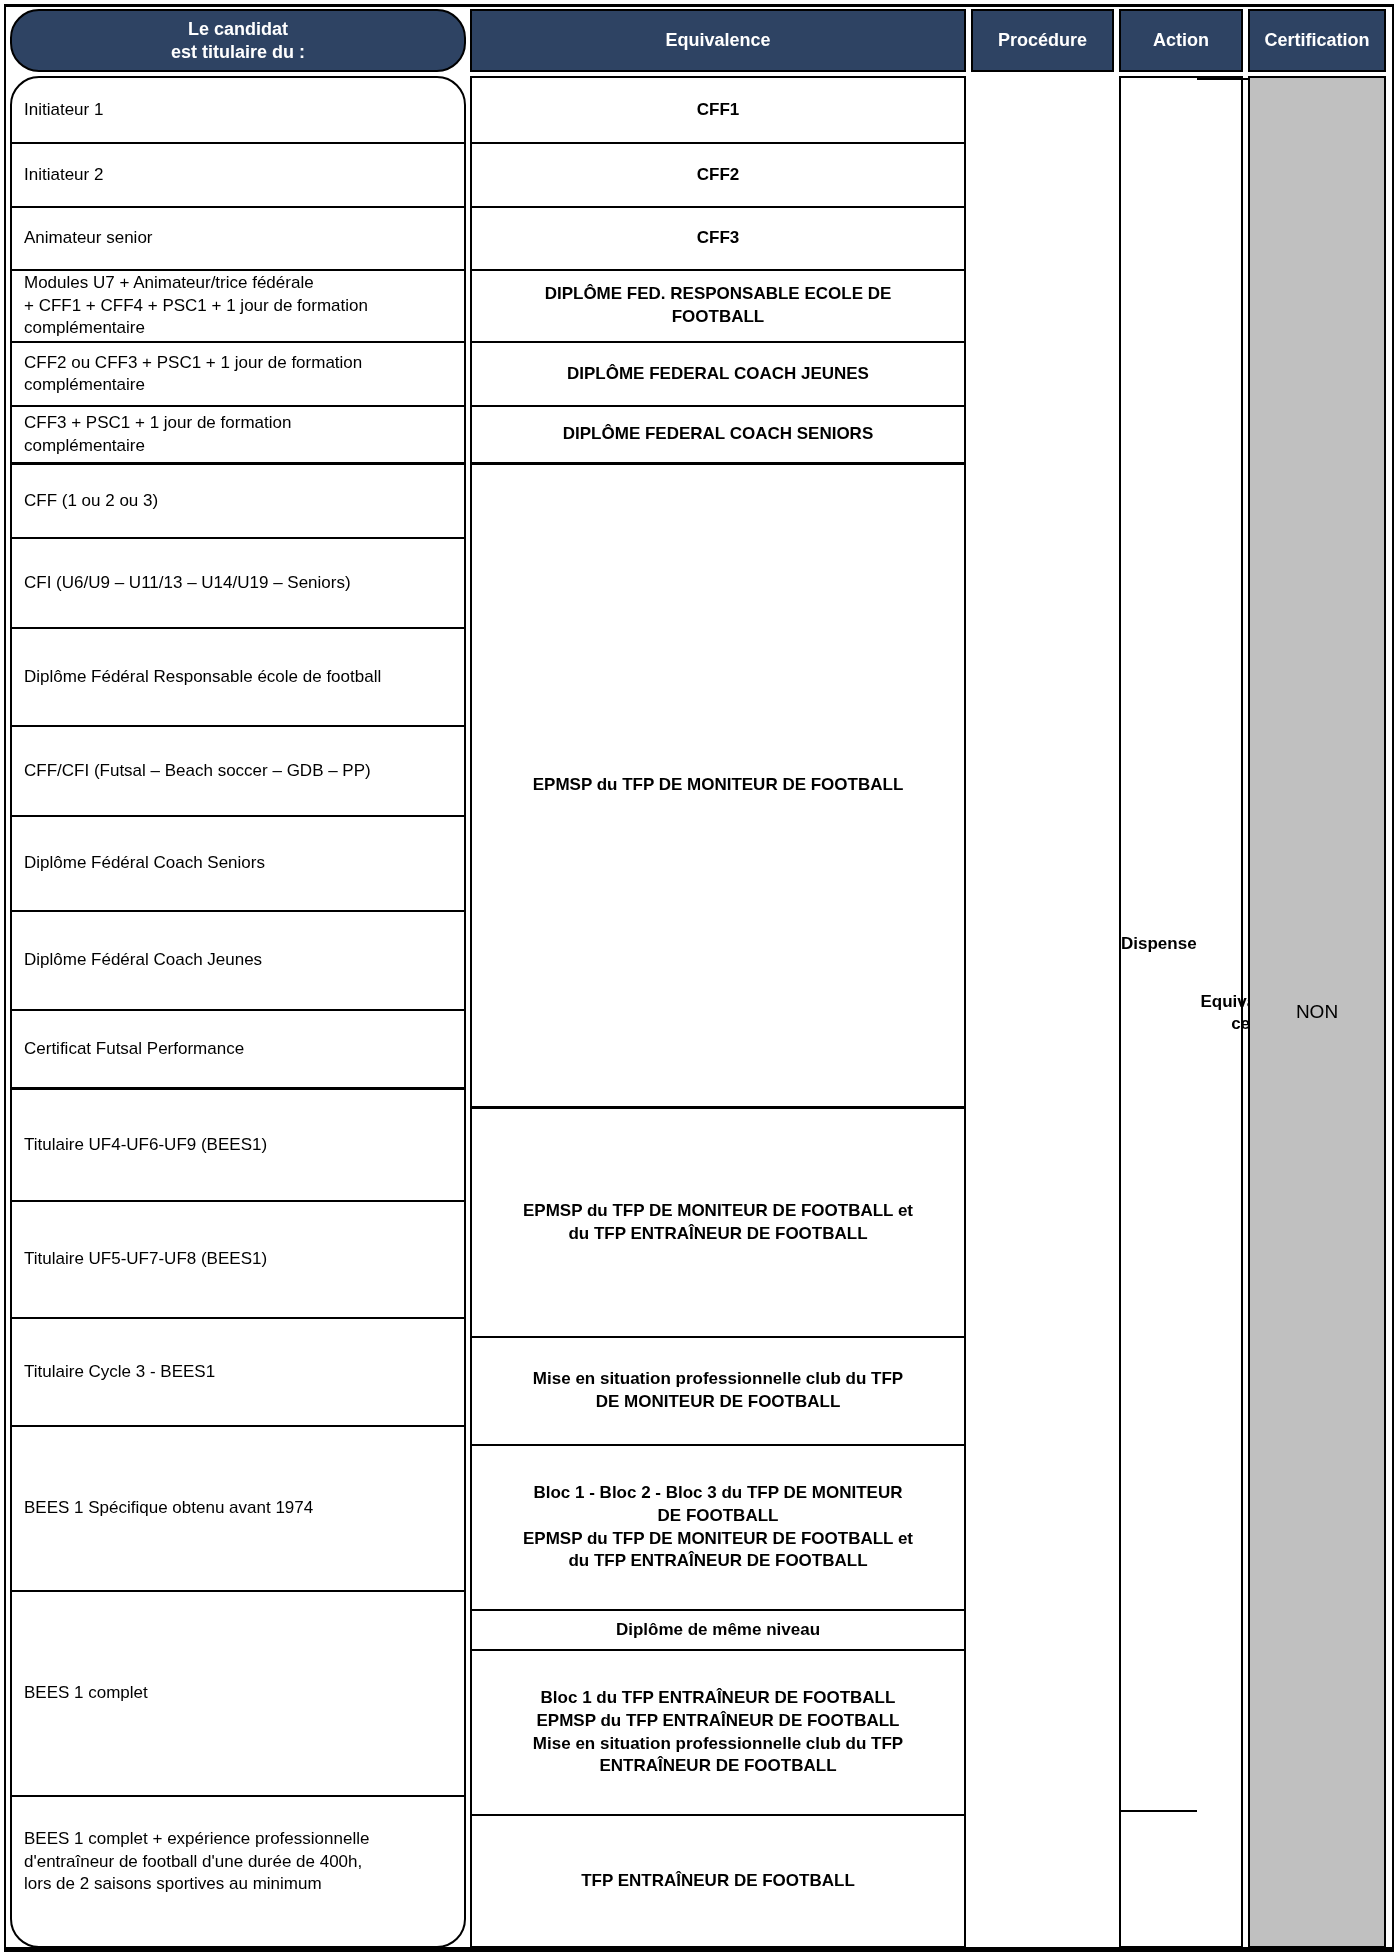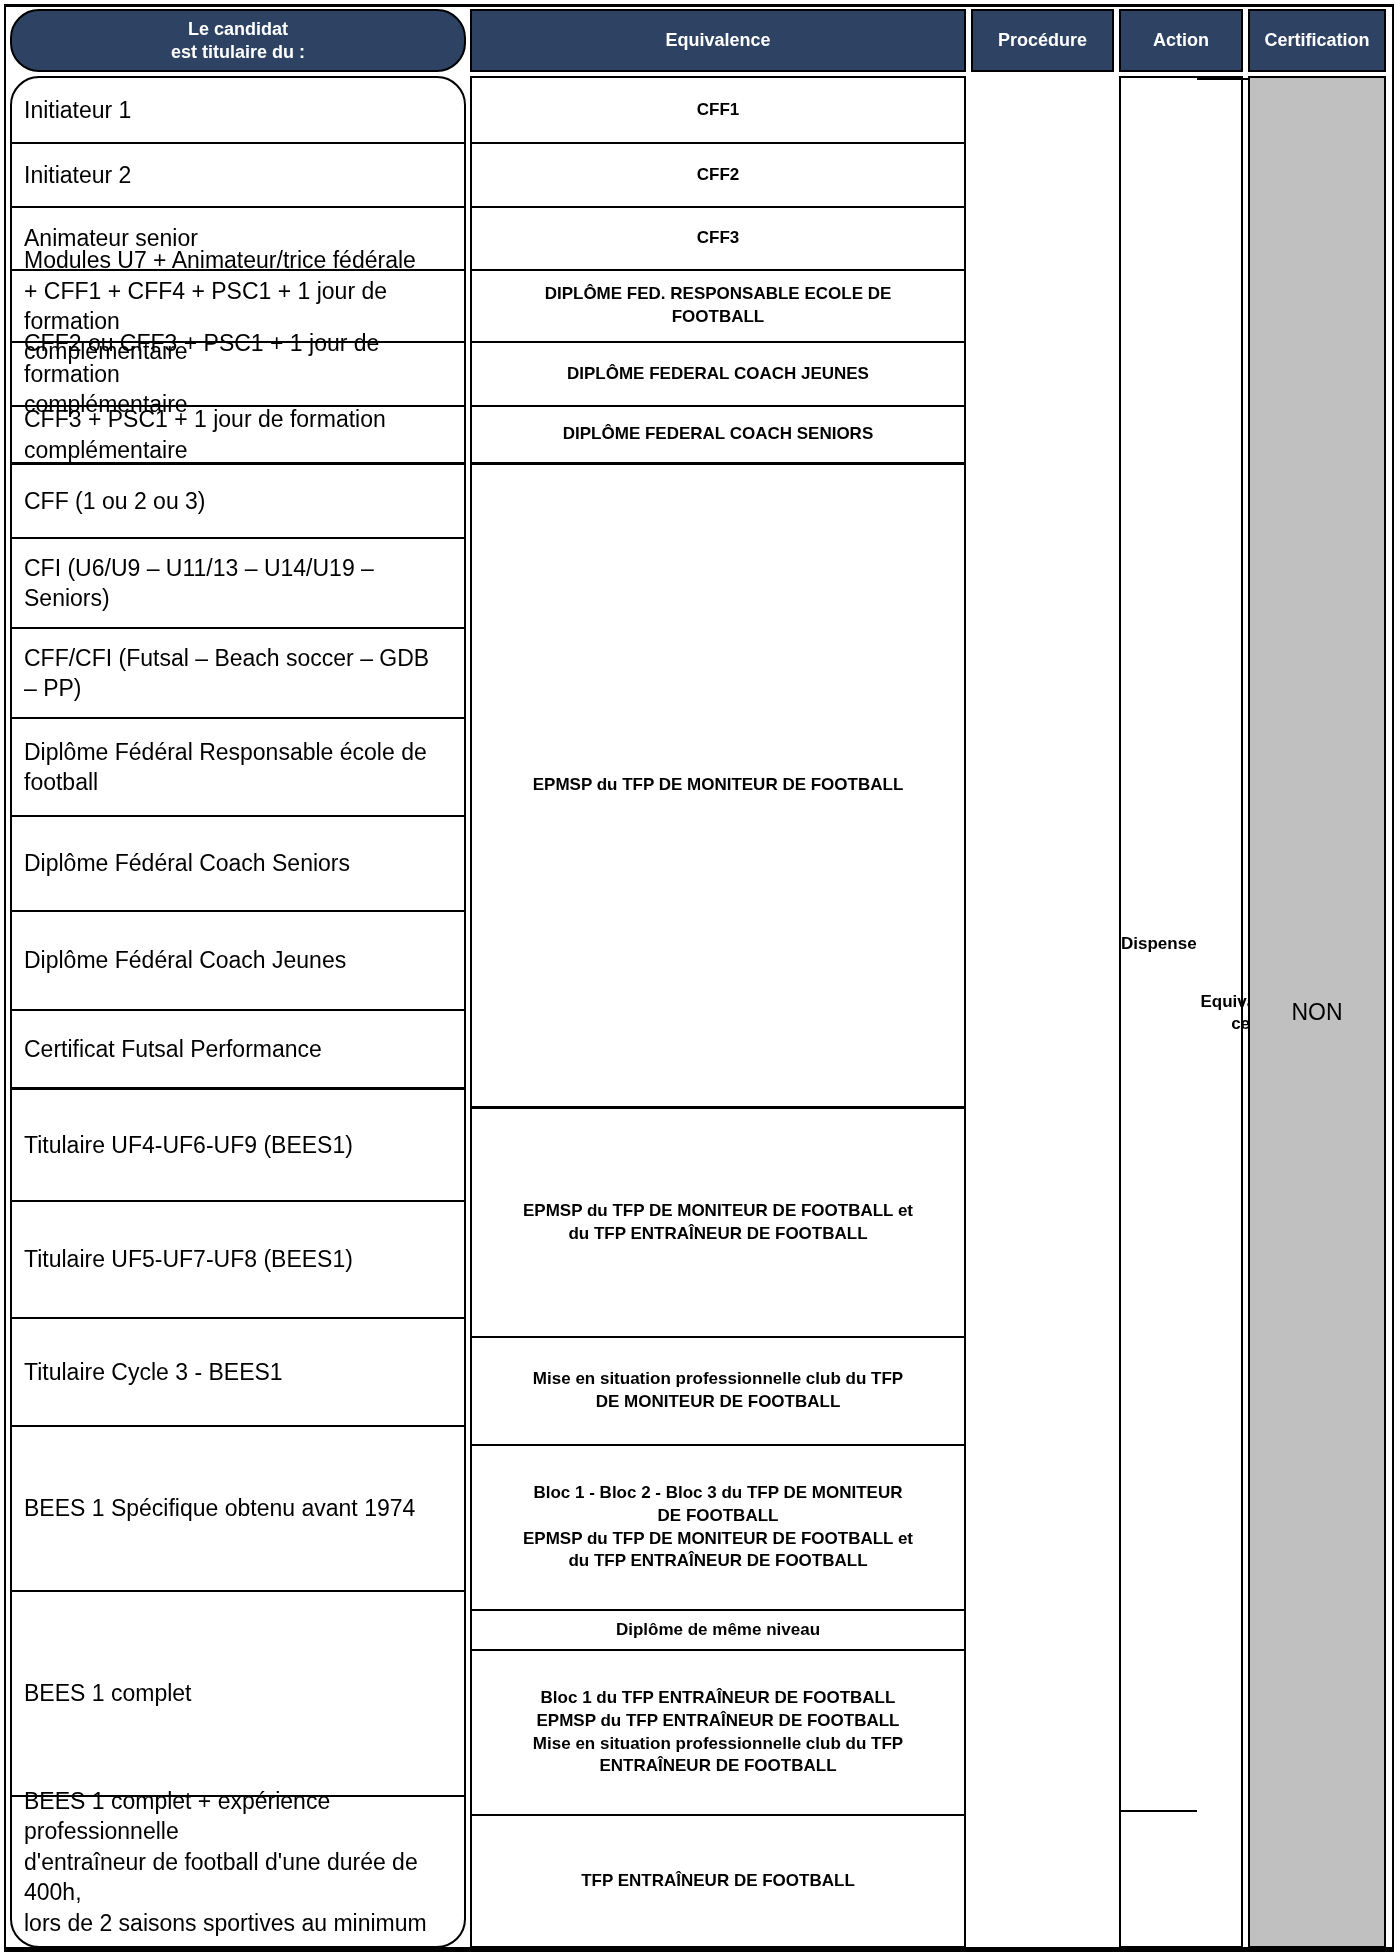--- a/index.html
+++ b/index.html
@@ -40,21 +40,21 @@
   .col1 { left: 10px;  width: 456px; border-radius: 29px; }
   .col2 { left: 470px; width: 496px; }
   .col3 { left: 971px; width: 143px; }
   .col4 { left: 1119px; width: 124px; }
   .col5 { left: 1248px; width: 138px; }
 
   
   .crow {
     display: flex; align-items: center;
     padding: 4px 20px 4px 12px;
-    font-size: 23px;
+    font-size: 17px;
     line-height: 1.32;
     border-bottom: 2px solid #000;
     white-space: pre-line;
   }
   .crow.thick { border-bottom-width: 3px; }
   .crow.last { border-bottom: none; }
 
   
   .ecell {
     display: flex; align-items: center; justify-content: center;
@@ -101,21 +101,21 @@
     font-weight: bold;
     font-size: 17px;
     line-height: 1.3;
   }
 
   
   .cert-cell {
     width: 100%; height: 100%;
     background: #c0c0c0;
     display: flex; align-items: center; justify-content: center;
-    font-size: 23px;
+    font-size: 19px;
   }
 </style>
 </head>
 <body>
 
 <div class="page">
   <div class="frame"></div>
 
   <div class="hbox col1">Le candidat
 est titulaire du :</div>
@@ -130,22 +130,22 @@
     <div class="crow" style="height:63px">Animateur senior</div>
     <div class="crow" style="height:72px">Modules U7 + Animateur/trice fédérale
 + CFF1 + CFF4 + PSC1 + 1 jour de formation
 complémentaire</div>
     <div class="crow" style="height:64px">CFF2 ou CFF3 + PSC1 + 1 jour de formation
 complémentaire</div>
     <div class="crow thick" style="height:58px">CFF3 + PSC1 + 1 jour de formation
 complémentaire</div>
     <div class="crow" style="height:74px">CFF (1 ou 2 ou 3)</div>
     <div class="crow" style="height:90px">CFI (U6/U9 – U11/13 – U14/U19 – Seniors)</div>
+    <div class="crow" style="height:98px">Diplôme Fédéral Responsable école de football</div>
     <div class="crow" style="height:90px">CFF/CFI (Futsal – Beach soccer – GDB – PP)</div>
-    <div class="crow" style="height:98px">Diplôme Fédéral Responsable école de football</div>
     <div class="crow" style="height:95px">Diplôme Fédéral Coach Seniors</div>
     <div class="crow" style="height:99px">Diplôme Fédéral Coach Jeunes</div>
     <div class="crow thick" style="height:79px">Certificat Futsal Performance</div>
     <div class="crow" style="height:112px">Titulaire UF4-UF6-UF9 (BEES1)</div>
     <div class="crow" style="height:117px">Titulaire UF5-UF7-UF8 (BEES1)</div>
     <div class="crow" style="height:108px">Titulaire Cycle 3 - BEES1</div>
     <div class="crow" style="height:165px">BEES 1 Spécifique obtenu avant 1974</div>
     <div class="crow" style="height:205px">BEES 1 complet</div>
     <div class="crow last" style="height:130px">BEES 1 complet + expérience professionnelle
 d'entraîneur de football d'une durée de 400h,

